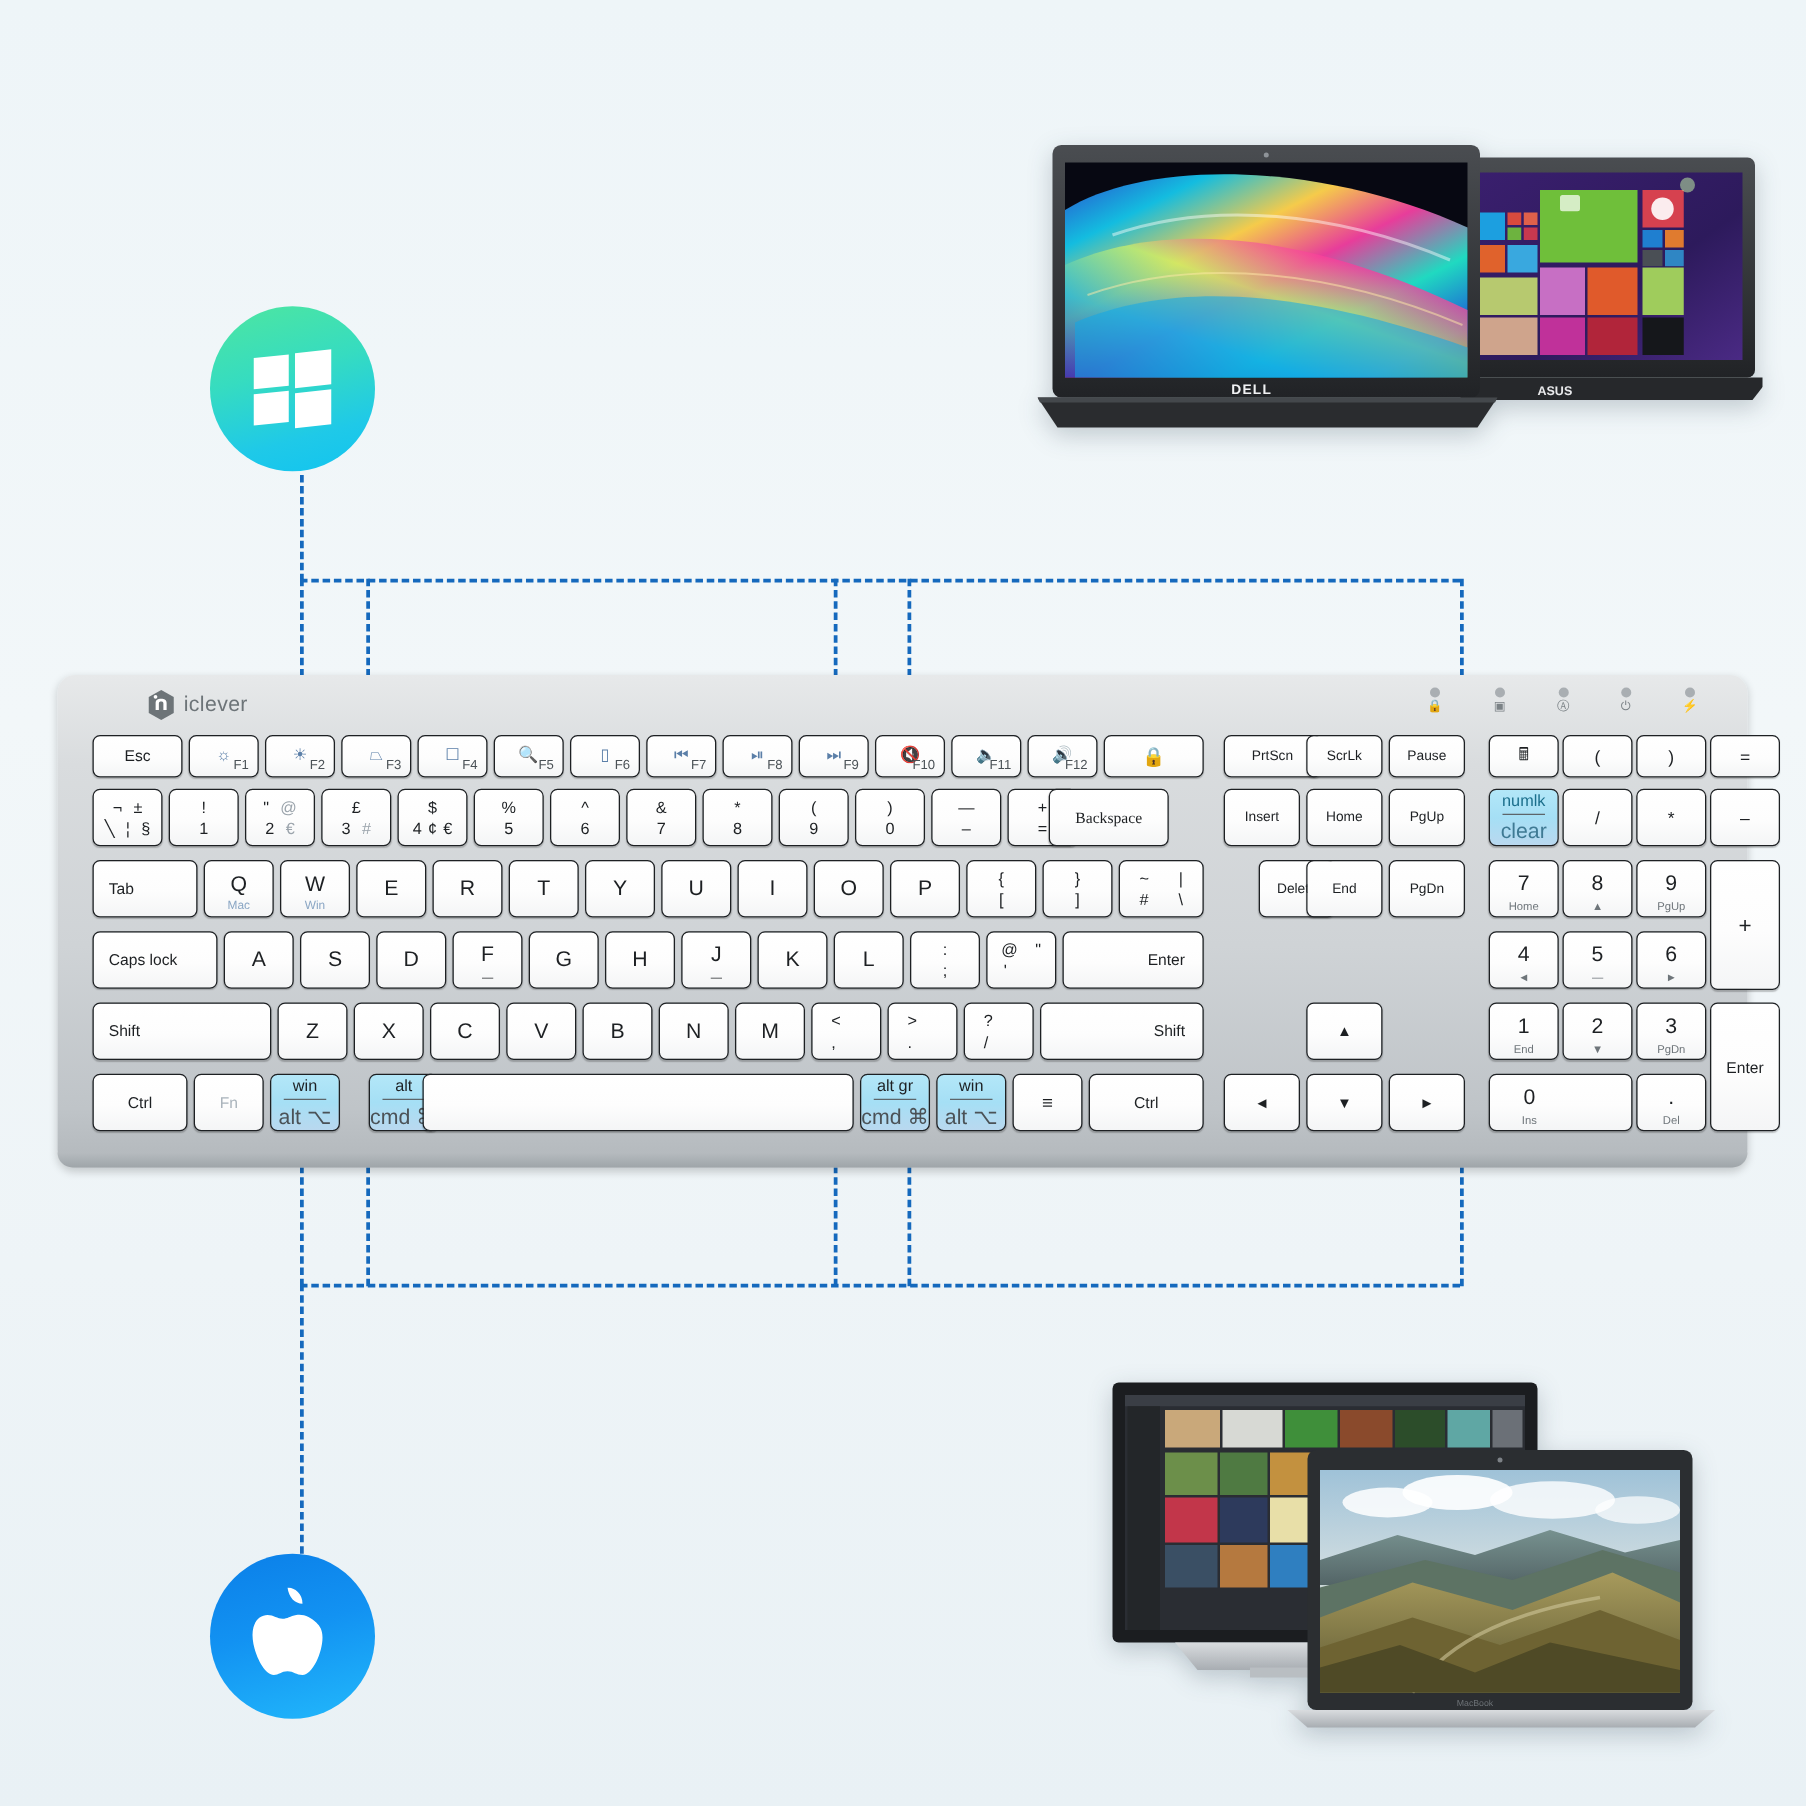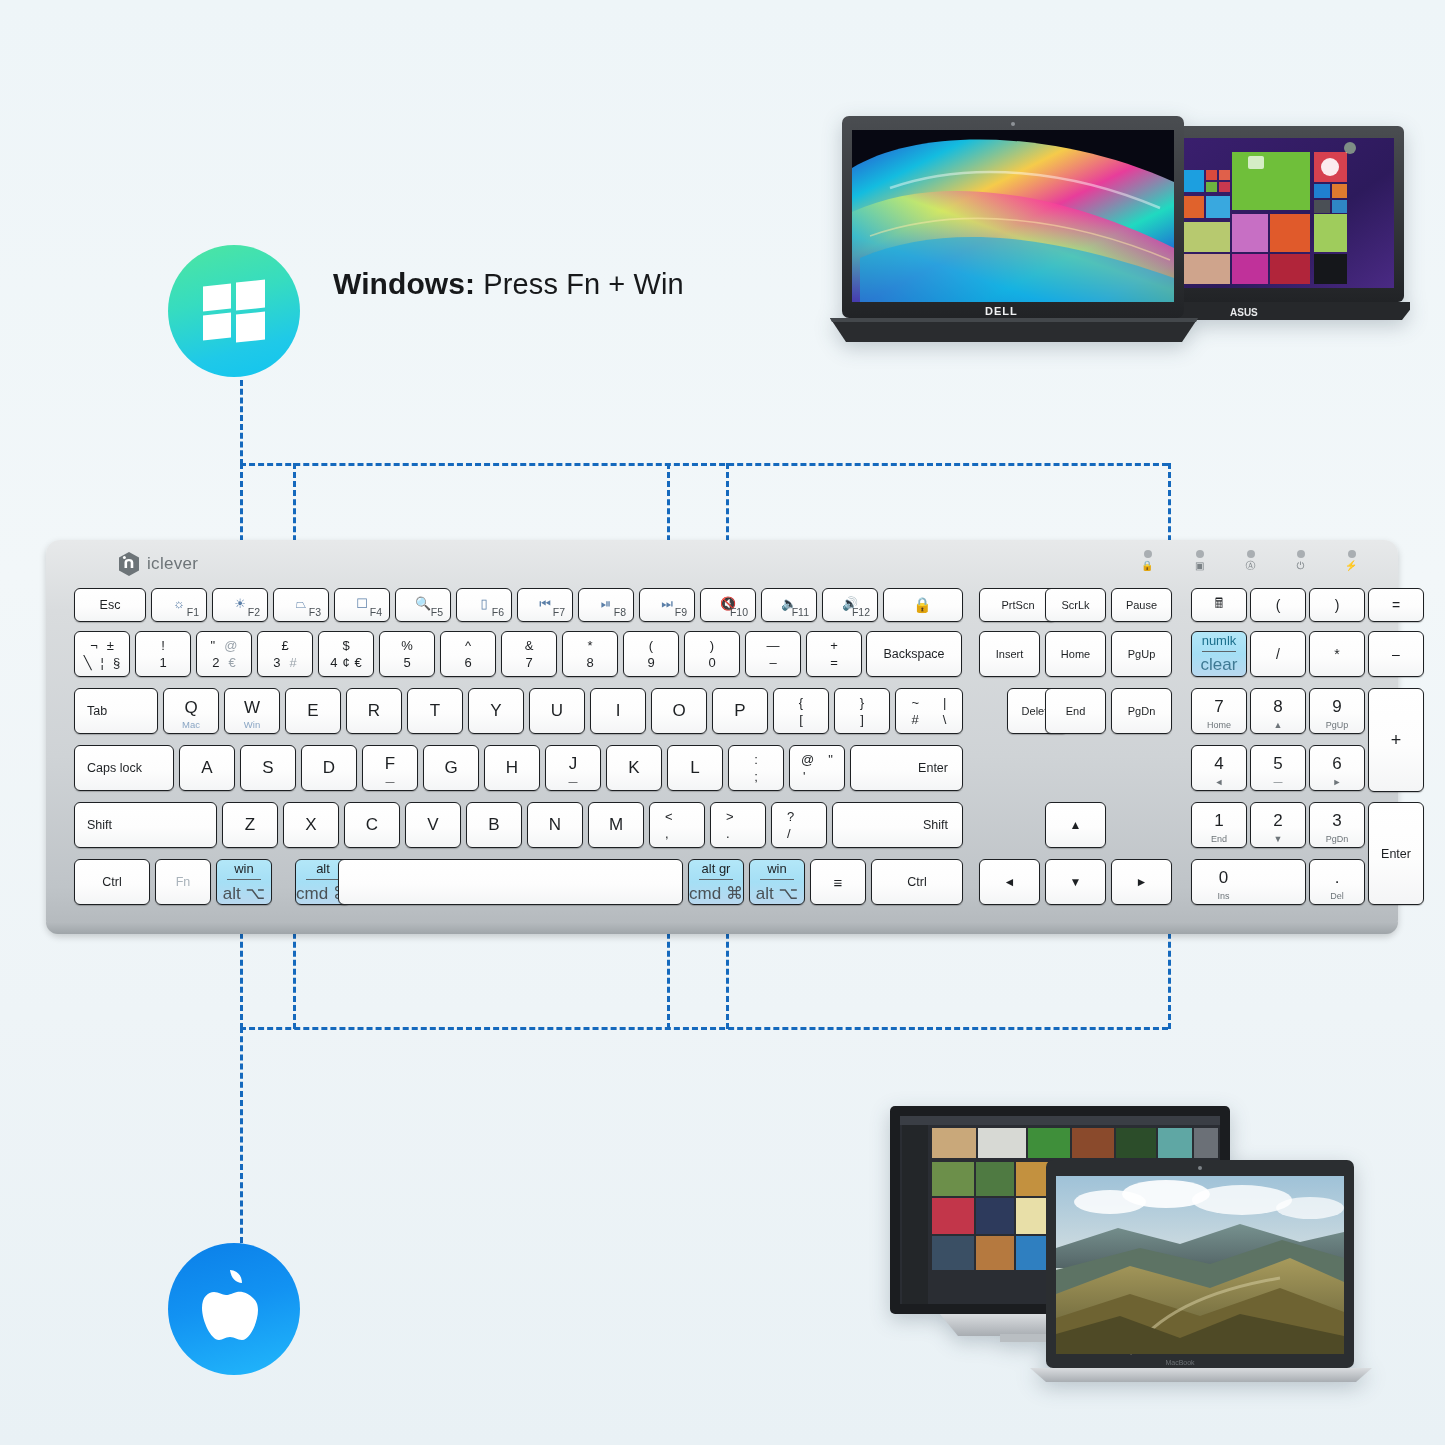--- a/index.html
+++ b/index.html
@@ -267,24 +267,20 @@
 
 <div class="badge" id="win-badge">
   <div class="win-logo">
     <i></i>
       <i></i>
       <i></i>
       <i></i>
   </div>
 </div>
 <div class="callout-text" id="win-text">
-  <div class="callout-line">
-    <b>Windows:</b>
-    <span>Press Fn + Win</span>
-  </div>
 </div>
 
 <div class="badge" id="mac-badge">
   <svg width="66" height="78" viewBox="0 0 66 78">
     <path d="M41 13 C41 5 35 0 29 0 C30 8 35 13 41 13 Z" fill="#ffffff"></path>
     <path d="M52 28 C48 24 42 21 36 22 C31 23 29 25 25 25 C21 25 18 22 13 22 C7 22 1 27 1 38 C1 51 10 70 18 70 C22 70 24 67 29 67 C34 67 36 70 41 70 C49 70 57 52 57 40 C57 34 55 31 52 28 Z" fill="#ffffff"></path>
   </svg>
 </div>
 <div class="callout-text" id="mac-text">
 </div>
@@ -534,21 +530,21 @@
   <div class="key" style="left:760px;top:91px;width:56px;height:46px;">
     <div class="st">
         <div class="r1">
           <span>+</span>
         </div>
     <div class="r2">
           <span>=</span>
         </div>
       </div>
     </div>
-  <div class="key" style="left:820px;top:91px;width:96px;height:46px;">
+  <div class="key" style="left:793px;top:91px;width:96px;height:46px;font-family:Liberation Serif, serif;">
     <span class="kc sm">Backspace</span>
     </div>
 
   <div class="key" style="left:933px;top:91px;width:61px;height:46px;">
     <span class="kc xs">Insert</span>
     </div>
   <div class="key" style="left:999px;top:91px;width:61px;height:46px;">
     <span class="kc xs">Home</span>
     </div>
   <div class="key" style="left:1065px;top:91px;width:61px;height:46px;">

